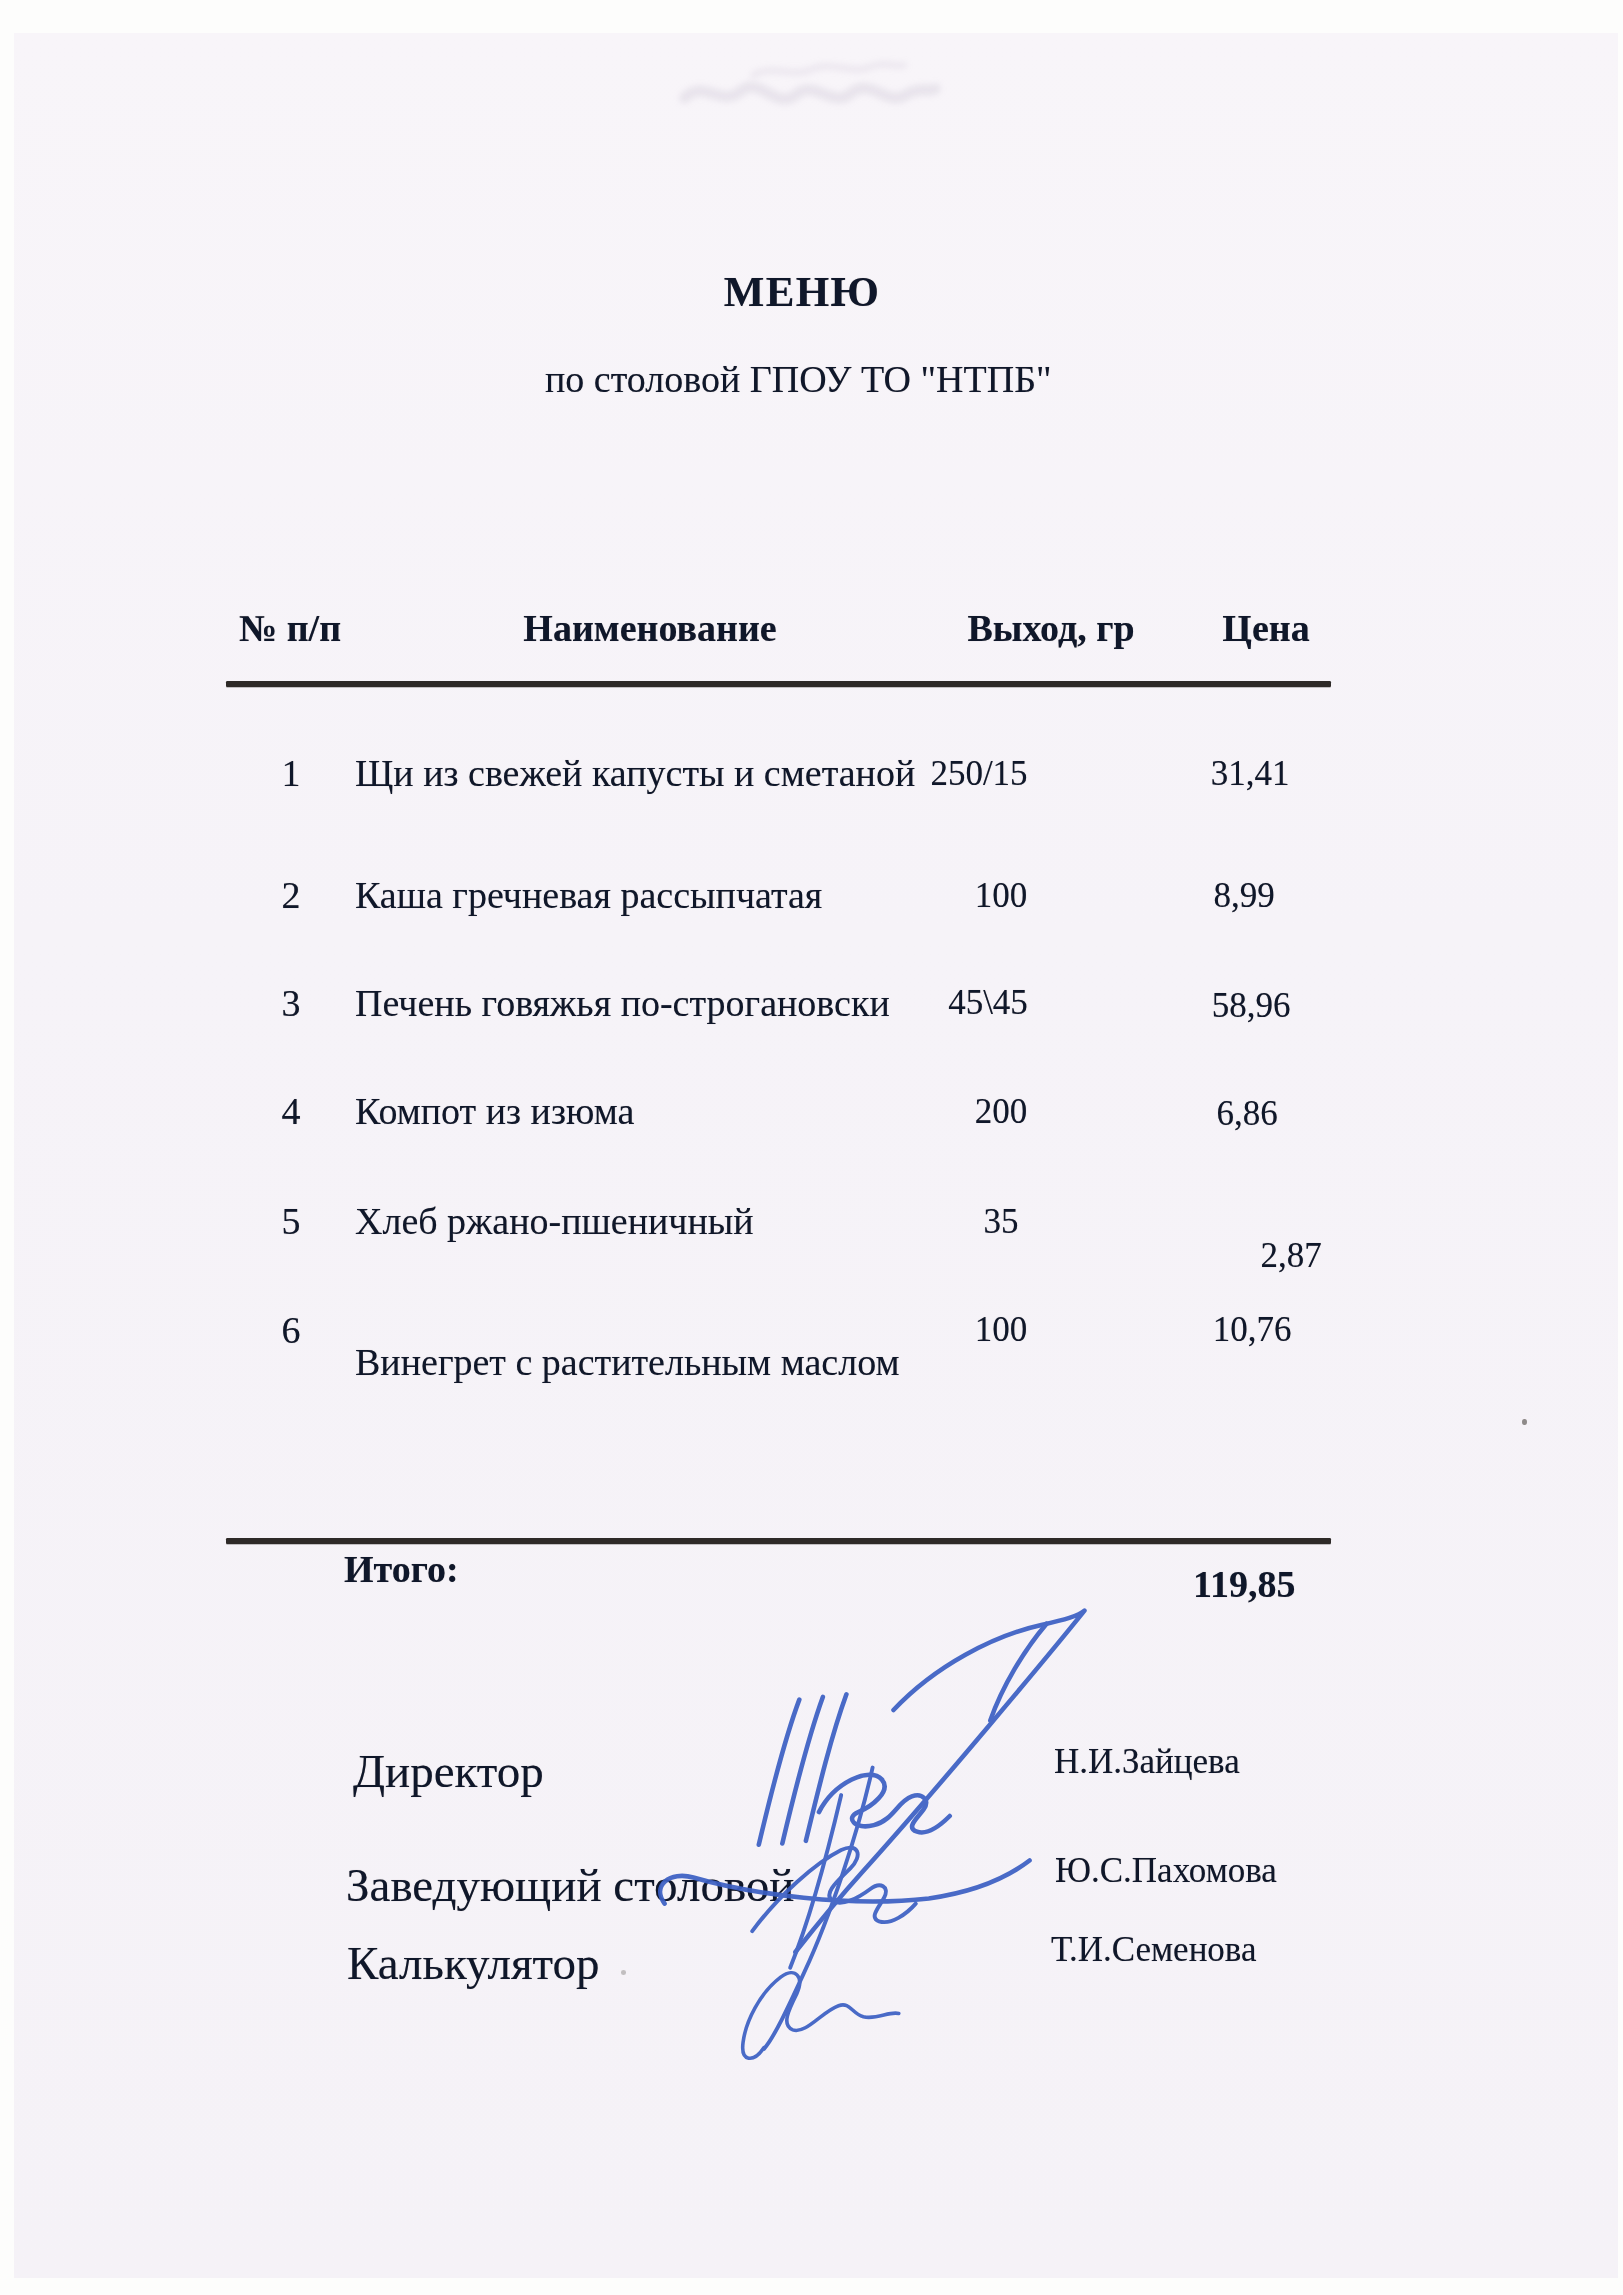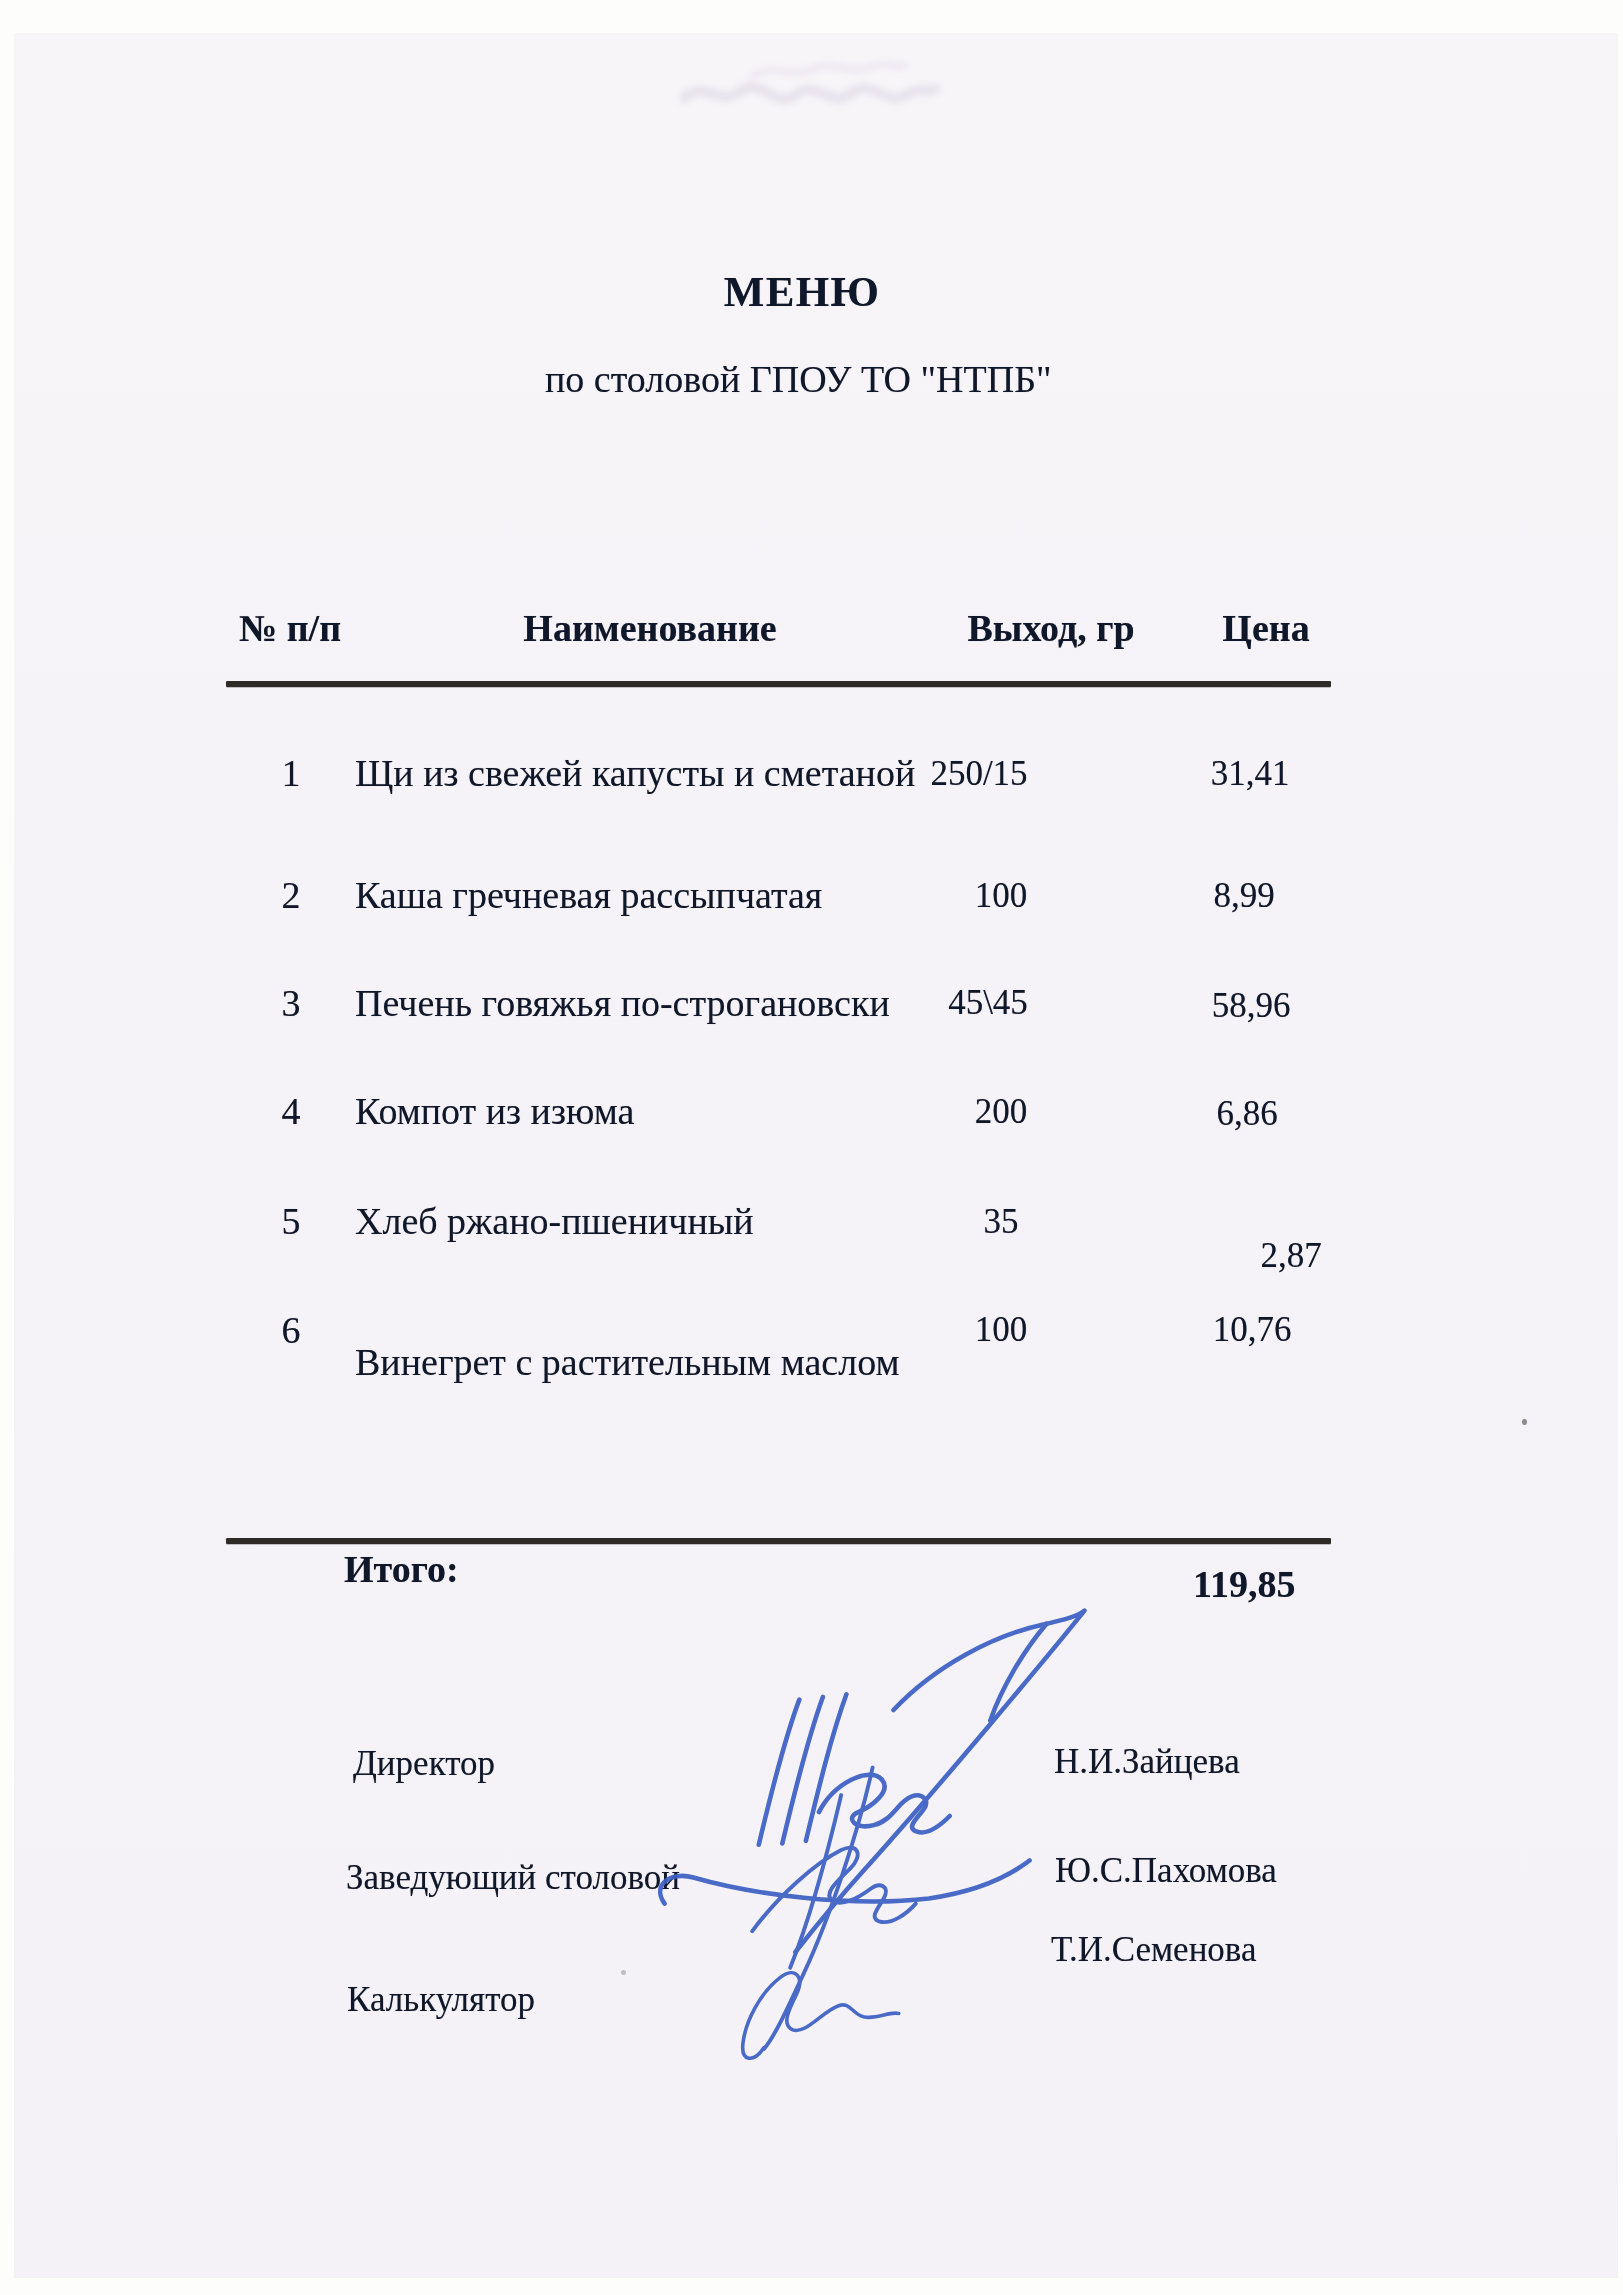--- a/index.html
+++ b/index.html
@@ -20,21 +20,21 @@
   .b{font-weight:bold;}
   .ctr{transform:translateX(-50%);}
   .rule{position:absolute;background:#2e2a28;border-radius:1.3px;box-shadow:0 0.7px 0 rgba(46,42,40,.35);}
   .doc-title{font-size:43px;letter-spacing:1.3px;}
   .subtitle{font-size:38px;}
   .dateline{font-size:37px;}
   .th{font-size:38px;}
   .cell{font-size:38px;}
   .val{font-size:35px;}
   .total{font-size:38px;}
-  .siglabel{font-size:35px;}
+  .siglabel{font-size:47px;}
   .signame{font-size:35px;}
   .inksvg{position:absolute;pointer-events:none;}
   .speck{position:absolute;background:#4a4440;border-radius:50%;}
 </style>
 </head>
 <body>
 
 <div class="page">
   <div class="sheet"></div>
 
@@ -102,21 +102,21 @@
   <div class="speck" style="left:1522px;top:1419px;width:4.6px;height:5.9px;opacity:.6;"></div>
   <div class="speck" style="left:621px;top:1970px;width:5.2px;height:4.6px;opacity:.3;"></div>
 
   <div>
     <div class="abs ink siglabel" style="left:353px;top:1744px;">Директор</div>
     <div class="abs ink signame" style="left:1054px;top:1742px;">Н.И.Зайцева</div>
 
     <div class="abs ink siglabel" style="left:346px;top:1858px;">Заведующий столовой</div>
     <div class="abs ink signame" style="left:1055px;top:1851px;">Ю.С.Пахомова</div>
 
-    <div class="abs ink siglabel" style="left:347px;top:1936px;margin-top:44px;">Калькулятор</div>
+    <div class="abs ink siglabel" style="left:347px;top:1936px;">Калькулятор</div>
     <div class="abs ink signame" style="left:1051px;top:1930px;">Т.И.Семенова</div>
 
     <svg class="inksvg" style="left:641px;top:1591px;" width="471" height="484" viewBox="980 2430 720 740">
       <g fill="none" stroke="#3b5fc3" stroke-linecap="round" stroke-linejoin="round" opacity="0.92">
         <g stroke-width="7">
           <path d="M1160 2818 C1178 2742 1198 2660 1222 2596"></path>
           <path d="M1196 2816 C1214 2740 1234 2658 1258 2592"></path>
           <path d="M1232 2812 C1250 2738 1270 2654 1294 2588"></path>
           <path d="M1252 2768 C1276 2722 1330 2698 1348 2718 C1364 2736 1332 2760 1312 2768 C1292 2776 1306 2796 1336 2788 C1366 2780 1372 2752 1394 2744 C1410 2738 1422 2750 1412 2764 C1402 2778 1384 2792 1402 2798 C1420 2804 1440 2786 1452 2774"></path>
           <path d="M1366 2612 C1430 2544 1520 2498 1592 2482 C1626 2474 1650 2468 1658 2460 C1610 2520 1430 2736 1318 2860 C1282 2900 1246 2944 1216 2982"></path>

